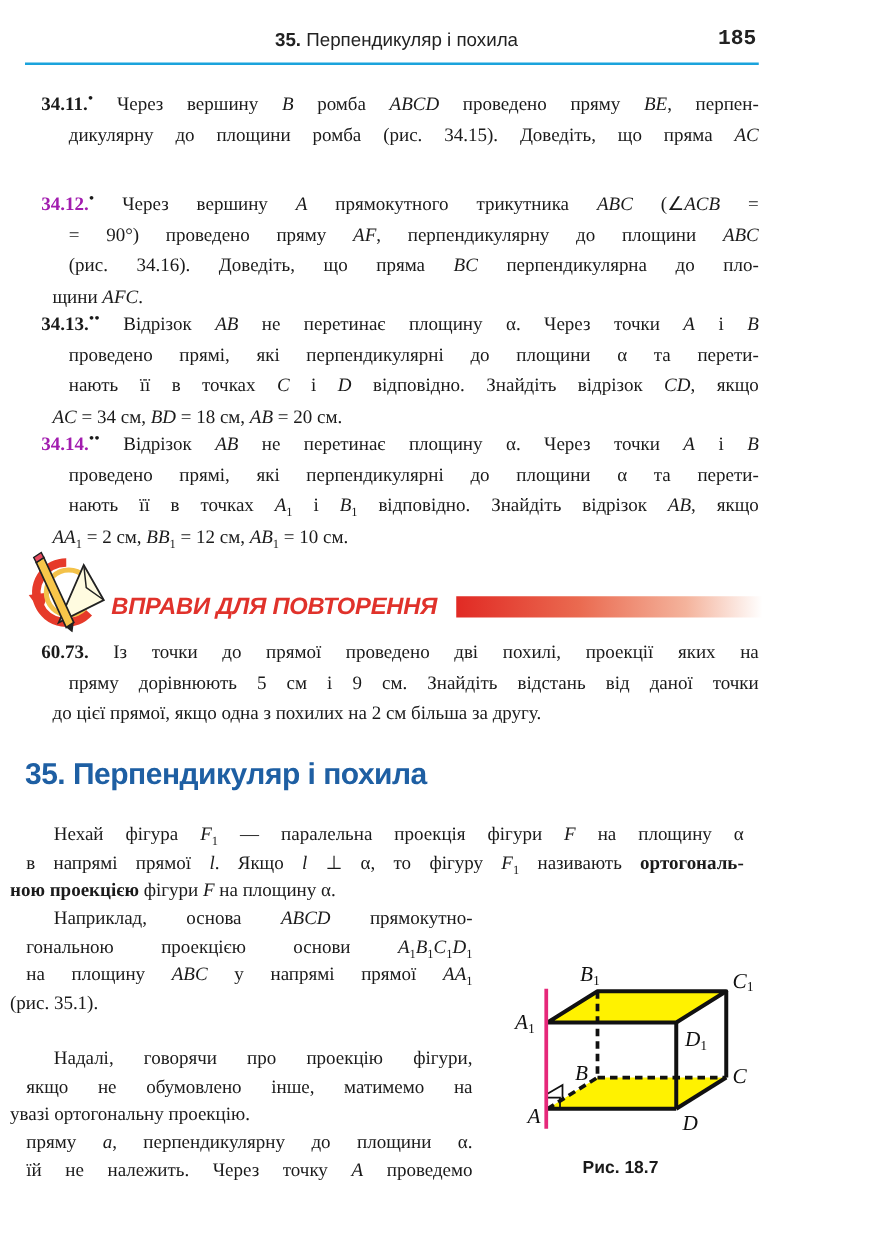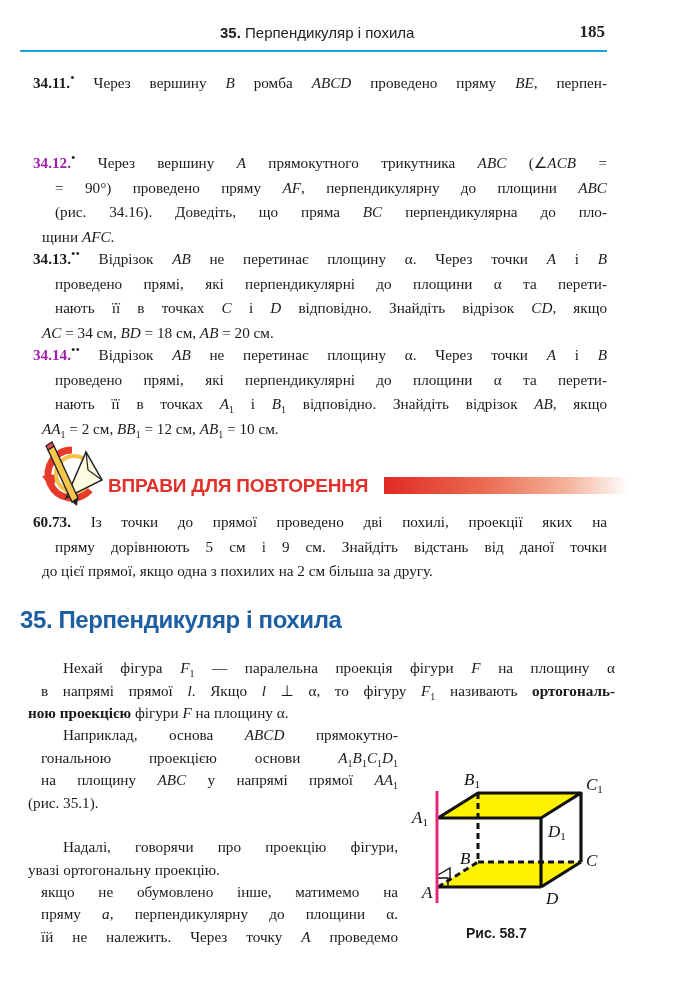--- a/index.html
+++ b/index.html
@@ -3,57 +3,58 @@
 <meta charset="utf-8">
 <style>
   html,body{margin:0;padding:0;background:#fff;}
   body{width:695px;height:995px;position:relative;overflow:hidden;
        font-family:"DejaVu Serif","Liberation Serif",serif;color:#1a1a1a;}
   .hdr{position:absolute;left:20px;top:22px;width:587px;height:28px;
        border-bottom:2px solid #1aa3dc;}
   .hdr .run{position:absolute;left:200px;top:2px;font-family:"Liberation Sans",sans-serif;
        font-size:15px;color:#222;}
   .hdr .run b{font-weight:bold;}
-  .hdr .pg{position:absolute;right:2px;top:0;font-family:Liberation Serif, serif;
+  .hdr .pg{position:absolute;right:2px;top:0;font-family:Liberation Mono, monospace;
        font-size:17px;font-weight:bold;color:#222;}
   .prob{position:absolute;left:20px;width:587px;font-size:15.2px;line-height:24.5px;
         font-family:"Liberation Serif",serif;}
   .prob .line{white-space:nowrap;display:block;}
   .prob .line.ind{padding-left:22px;}
   .num{font-weight:bold;}
   .num.green{color:#a21caf;}
   .num.black{color:#1a1a1a;}
   i{font-style:italic;}
   sub{font-size:10px;vertical-align:-4px;line-height:0;}
   .just{text-align:justify;text-align-last:justify;margin-left:13px;}
-  .review{position:absolute;left:36px;top:440px;width:590px;height:65px;}
+  .review{position:absolute;left:17px;top:440px;width:590px;height:65px;font-style:italic;}
   .review .lbl{position:absolute;left:72px;top:35px;font-family:"Liberation Sans",sans-serif;
        font-weight:bold;color:#e0322b;font-size:19px;letter-spacing:-0.2px;}
   .review .bar{position:absolute;left:348px;top:37px;width:245px;height:17px;
        background:linear-gradient(to right,#e12a24 0%,#ea6a50 40%,#f4b39c 75%,#ffffff 100%);}
   .sec{position:absolute;left:20px;top:606px;font-family:"Liberation Sans",sans-serif;
        font-weight:bold;color:#1e5fa3;font-size:24px;letter-spacing:-0.4px;}
-  .para{position:absolute;left:28px;font-size:15.2px;line-height:22.5px;
+  .para{position:absolute;left:8px;font-size:15.2px;line-height:22.5px;
         font-family:"Liberation Serif",serif;}
   .para .line{display:block;white-space:nowrap;}
   .para .ind{padding-left:22px;}
   .fig{position:absolute;left:400px;top:762px;width:215px;height:190px;}
   .figcap{position:absolute;left:466px;top:925px;font-family:"Liberation Sans",sans-serif;
        font-weight:bold;font-size:14px;color:#1a1a1a;}
 </style>
 </head>
 <body>
 
 <div class="hdr">
   <span class="run"><b>35.</b> <span>Перпендикуляр і похила</span></span>
   <span class="pg">185</span>
 </div>
 
 <div class="prob" style="top:66px">
   <span class="line just"><span class="num black">34.11.</span><sup>•</sup> Через вершину <i>B</i> ромба <i>ABCD</i> проведено пряму <i>BE</i>, перпен-</span>
+  <span class="line ind just">дикулярну до площини ромба (рис. 34.15). Доведіть, що пряма <i>AC</i></span>
 </div>
 
 <div class="prob" style="top:146px">
   <span class="line just"><span class="num green">34.12.</span><sup>•</sup> Через вершину <i>A</i> прямокутного трикутника <i>ABC</i> (∠<i>ACB</i> =</span>
   <span class="line ind just">= 90°) проведено пряму <i>AF</i>, перпендикулярну до площини <i>ABC</i></span>
   <span class="line ind just">(рис. 34.16). Доведіть, що пряма <i>BC</i> перпендикулярна до пло-</span>
   <span class="line ind">щини <i>AFC</i>.</span>
 </div>
 
 <div class="prob" style="top:242px">
@@ -101,22 +102,22 @@
 
 <div class="para" style="top:724px;width:370px">
   <span class="line ind just">Наприклад, основа <i>ABCD</i> прямокутно-</span>
   <span class="line just">гональною проекцією основи <i>A</i><sub>1</sub><i>B</i><sub>1</sub><i>C</i><sub>1</sub><i>D</i><sub>1</sub></span>
   <span class="line just">на площину <i>ABC</i> у напрямі прямої <i>AA</i><sub>1</sub></span>
   <span class="line">(рис. 35.1).</span>
 </div>
 
 <div class="para" style="top:836px;width:370px">
   <span class="line ind just">Надалі, говорячи про проекцію фігури,</span>
+  <span class="line just">якщо не обумовлено інше, матимемо на</span>
   <span class="line">увазі ортогональну проекцію.</span>
-  <span class="line just">якщо не обумовлено інше, матимемо на</span>
 </div>
 
 <div class="para" style="top:903px;width:370px">
   <span class="line just">пряму <i>a</i>, перпендикулярну до площини α.</span>
   <span class="line just">їй не належить. Через точку <i>A</i> проведемо</span>
 </div>
 
 <svg class="fig" viewBox="0 0 215 190" width="215" height="190">
 
   <polygon points="38,125 78,100 181,100 141,125" fill="#fff200"></polygon>
@@ -147,13 +148,13 @@
     <text x="64" y="23">B<tspan font-size="11" dy="3" font-style="normal">1</tspan></text>
     <text x="186" y="28">C<tspan font-size="11" dy="3" font-style="normal">1</tspan></text>
     <text x="12" y="61">A<tspan font-size="11" dy="3" font-style="normal">1</tspan></text>
     <text x="148" y="75">D<tspan font-size="11" dy="3" font-style="normal">1</tspan></text>
     <text x="60" y="102">B</text>
     <text x="186" y="104">C</text>
     <text x="22" y="136">A</text>
     <text x="146" y="142">D</text>
   </g>
 </svg>
-<div class="figcap">Рис. 58.7</div>
+<div class="figcap">Рис. 18.7</div>
 
 </body></html>

